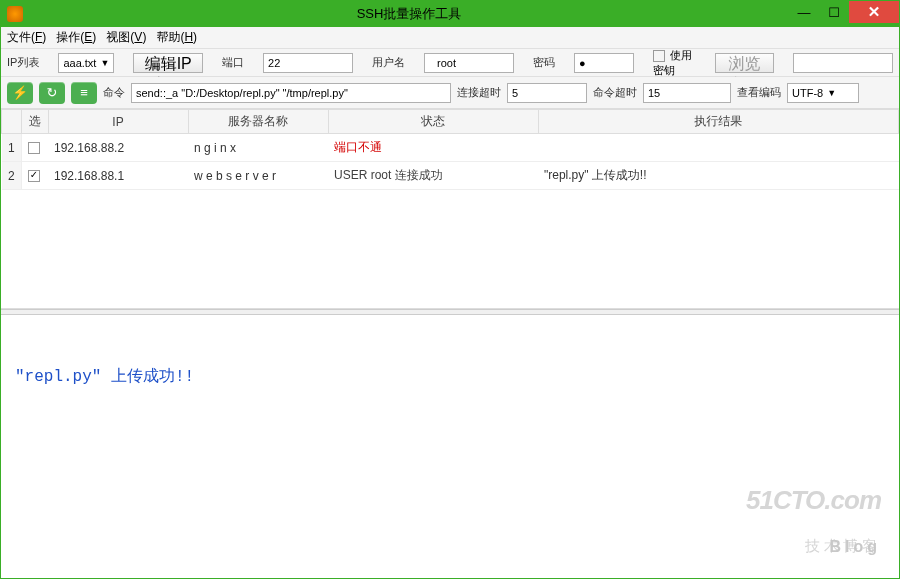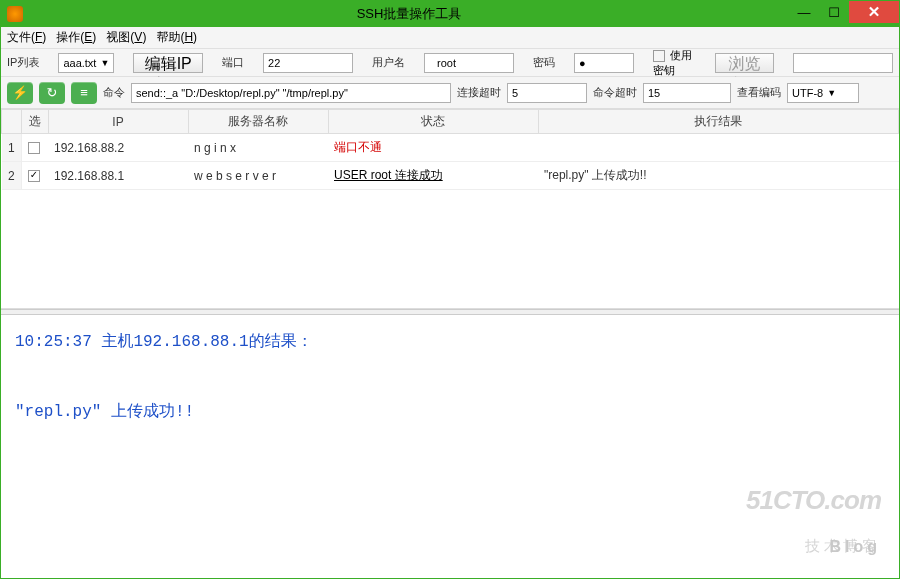--- a/index.html
+++ b/index.html
@@ -25,21 +25,21 @@
 .icobtn { width: 26px; height: 22px; border-radius: 4px; background: #4caf50; display: flex; align-items: center; justify-content: center; color: #fff; font-size: 13px; cursor: pointer; box-shadow: inset 0 1px 0 rgba(255,255,255,.3); }
 .inp-long { flex: 0 0 auto; }
 .table-wrap { flex: 0 0 auto; height: 200px; border-bottom: 1px solid #ddd; overflow: auto; }
 table { width: 100%; border-collapse: collapse; font-size: 12px; }
 th { background: #f5f5f5; border: 1px solid #ddd; font-weight: normal; color: #444; padding: 3px 6px; text-align: center; height: 20px; }
 td { border-bottom: 1px solid #eee; padding: 5px 6px; color: #333; }
 td.num { width: 20px; text-align: center; background: #f5f5f5; border-right: 1px solid #eee; }
 td.chk-cell { width: 24px; text-align: center; }
 .chk.checked::after { content: "✓"; font-size: 10px; line-height: 10px; color: #000; display: block; margin-top: -1px; }
 .st-red { color: #d40000; }
-.st-blue { color: #000000; text-decoration: underline; }
+.st-blue { color: #404040; }
 .splitter { height: 6px; background: #f0f0f0; border-top: 1px solid #ccc; border-bottom: 1px solid #ccc; cursor: row-resize; }
 .log-pane { flex: 1; padding: 10px 14px; font-family: "SimSun","Courier New",monospace; font-size: 16px; color: #1e50c8; line-height: 2.2; overflow: auto; position: relative; }
 .watermark { position: absolute; right: 18px; bottom: 16px; text-align: right; color: #d6d6d6; font-family: Arial; pointer-events: none; }
 .watermark .big { font-size: 26px; font-weight: bold; font-style: italic; letter-spacing: -1px; }
 .watermark .small { font-size: 15px; letter-spacing: 4px; }
 .watermark .blog { position: absolute; right: 0; bottom: -2px; font-size: 16px; color: #c8c8c8; font-weight: bold; }
 </style>
 </head>
 <body>
 
@@ -125,21 +125,20 @@
             <td class="st-blue">USER root 连接成功</td>
             <td>"repl.py" 上传成功!!</td>
           </tr>
         </tbody>
     </table>
   </div>
 
   <div class="splitter"></div>
 
   <div class="log-pane">
-    <div>10:25:37 主机192.168.88.1的结果：</div>
     <br>
     <div>"repl.py" 上传成功!!</div>
     <div class="watermark">
       <div class="big">51CTO.com</div>
       <div class="small"><span>技术博客</span> <span class="blog">Blog</span></div>
     </div>
   </div>
 </div>
 
 </body></html>

